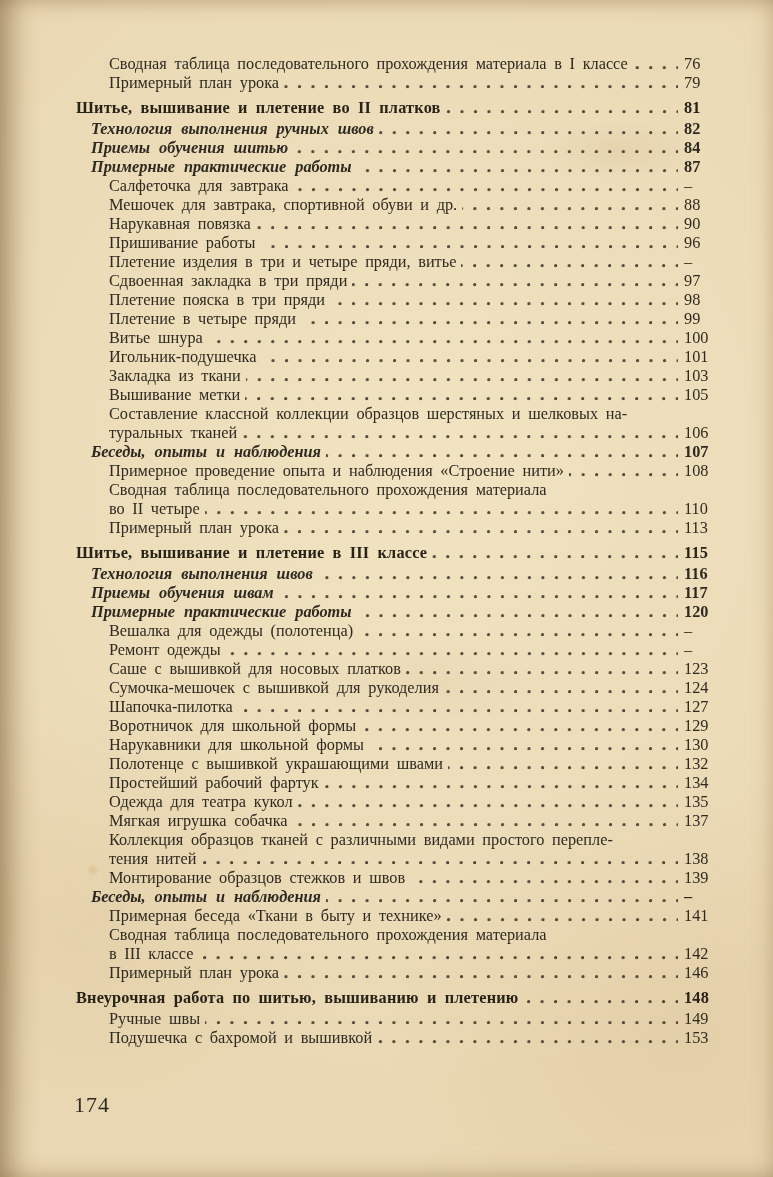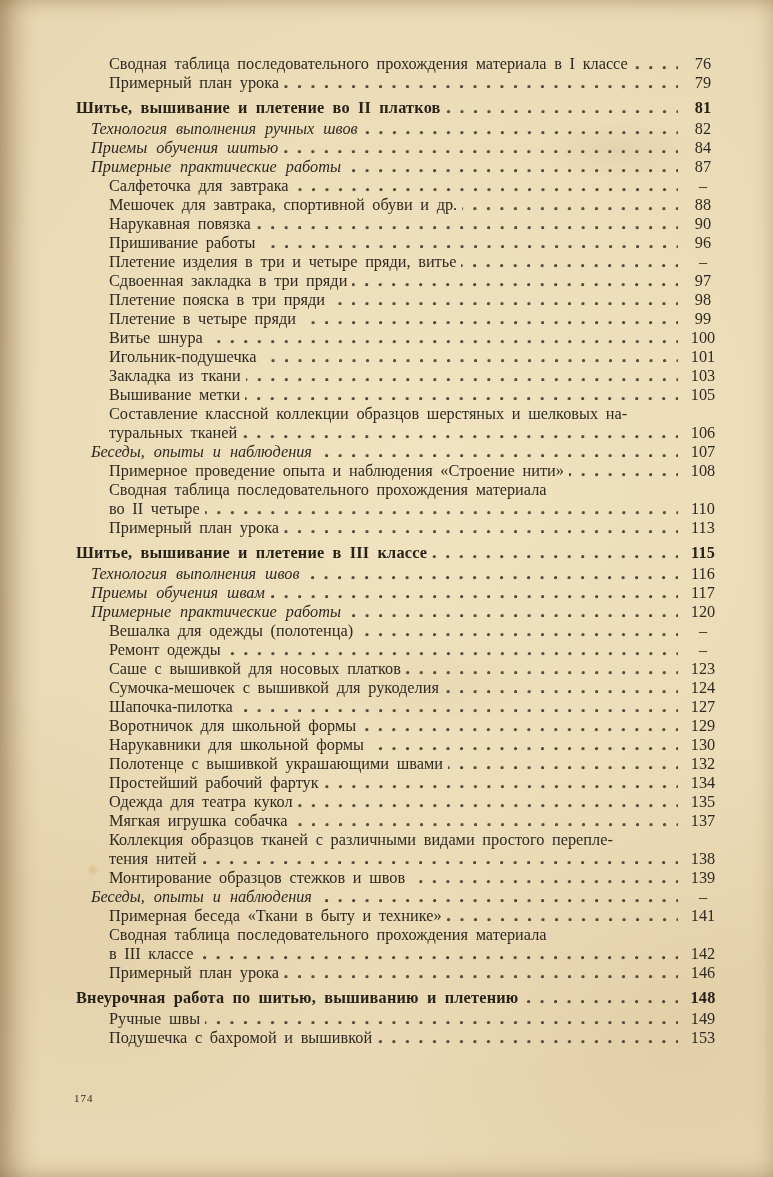--- a/index.html
+++ b/index.html
@@ -31,37 +31,37 @@
   .stain.s3 { left: 300px; top: 640px; width: 260px; height: 90px;
               background: radial-gradient(ellipse, rgba(160,128,78,0.07), rgba(160,128,78,0) 70%); }
 
   .toc { position: absolute; left: 76px; right: 51px; top: 54px; }
   .row {
     display: flex; align-items: baseline;
     height: 19px; font-size: 16.3px; line-height: 19px;
     word-spacing: 0.22em; white-space: nowrap;
   }
   .row.regular { padding-left: 33px; }
-  .row.italic  { padding-left: 15px; font-style: italic; word-spacing: 0.30em; }
+  .row.italic  { padding-left: 15px; font-style: italic; word-spacing: 0.30em; font-weight: bold; }
   .row.bold    { font-weight: bold; margin-top: 6px; margin-bottom: 2px;
                  letter-spacing: 0.2px; word-spacing: 0.24em; color: #282318; }
   .row .t { flex: 0 0 auto; padding-right: 5px; min-width: 0; }
   .row .leader {
     flex: 1 1 auto; align-self: flex-end; height: 1.05em; min-width: 0;
     margin-right: 6px;
     background-image: radial-gradient(circle at 1.6px 1.7px, rgba(52,45,34,0.82) 1.25px, rgba(52,45,34,0) 1.9px);
     background-size: 13.5px 4px;
     background-repeat: repeat-x;
     background-position: right 2px bottom 3.5px;
   }
-  .row .pg { flex: 0 0 38px; text-align: center; font-style: normal; }
+  .row .pg { flex: 0 0 38px; text-align: left; font-style: normal; }
   .row.bold .pg { font-weight: bold; }
   .footer-num {
     position: absolute; left: 74px; top: 1092px;
-    font-size: 11px; letter-spacing: 1px; color: #2e2a21;
+    font-size: 22px; letter-spacing: 1px; color: #2e2a21;
   }
 </style>
 </head>
 <body>
 
 <div class="page">
   <div class="stain s1"></div>
   <div class="stain s2"></div>
   <div class="stain s3"></div>
 

